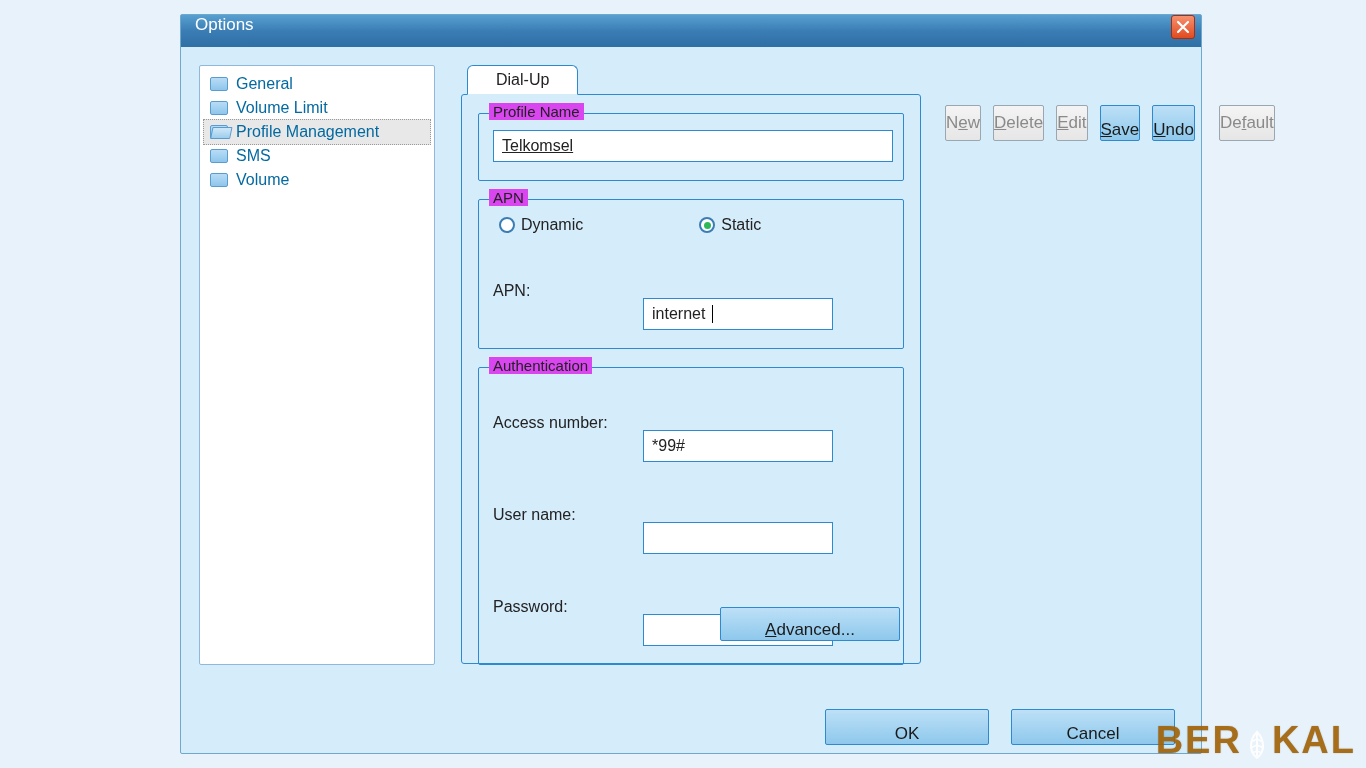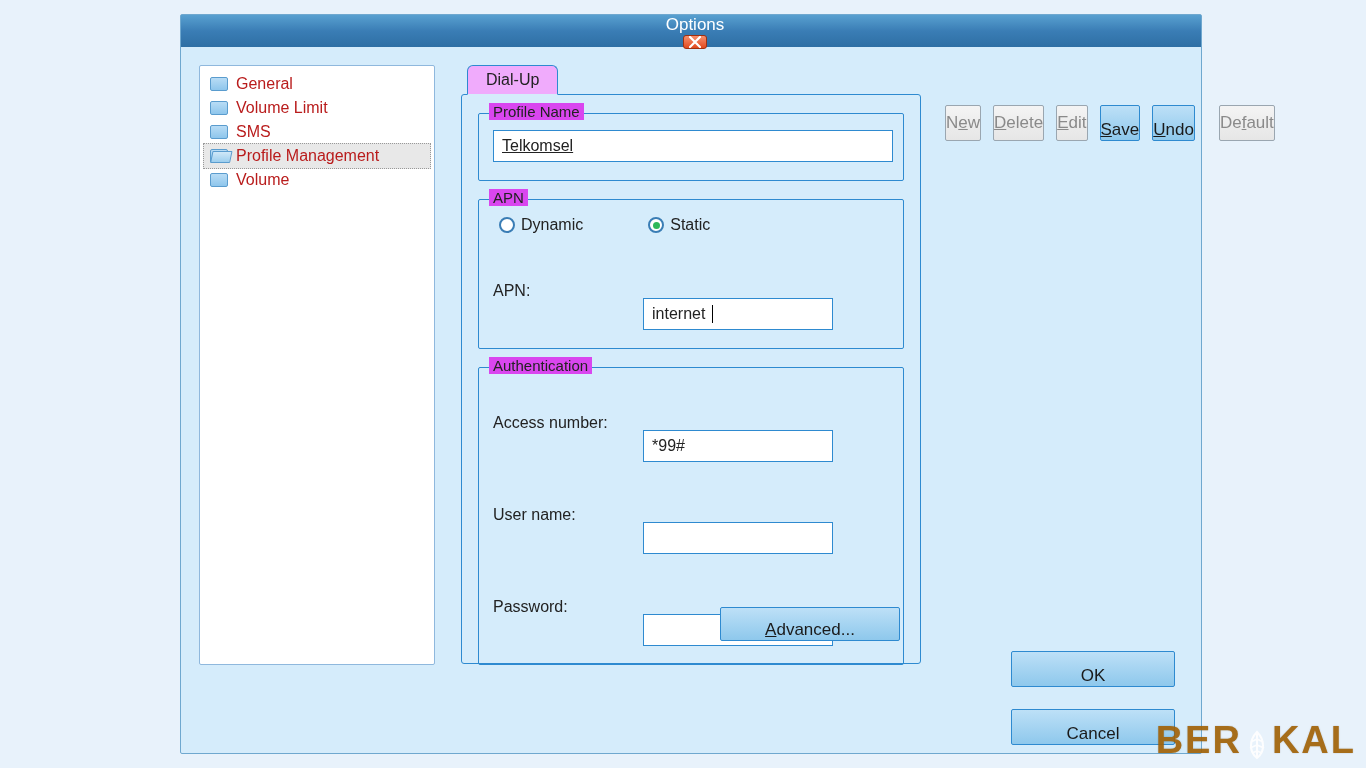--- a/index.html
+++ b/index.html
@@ -22,25 +22,24 @@
     border: 1px solid #6fa8cf;
     border-radius: 2px;
     display: flex;
     flex-direction: column;
   }
   .titlebar {
     height: 32px;
     background: linear-gradient(to bottom, #58a0d0 0%, #3a7db5 50%, #2e6fa4 100%);
     color: #fff;
     display: flex;
-    align-items: center;
+    align-items: flex-start;
     padding: 0 6px 0 14px;
     font-size: 17px;
     justify-content: space-between;
-    flex-direction: column;
   }
   .close-btn {
     width: 24px; height: 24px;
     background: linear-gradient(to bottom, #f7906e, #e14a1f);
     border: 1px solid #a03010;
     border-radius: 3px;
     display: flex; align-items: center; justify-content: center;
     color: #fff; font-weight: bold; font-size: 16px;
     cursor: pointer;
   }
@@ -57,21 +56,21 @@
     border: 1px solid #8fb8dd;
     border-radius: 2px;
     padding: 6px 4px;
   }
   .nav-item {
     display: flex;
     align-items: center;
     gap: 8px;
     padding: 3px 6px;
     cursor: pointer;
-    color: #b91c1c;
+    color: #0369a1;
     font-size: 16px;
   }
   .nav-item.selected {
     background: #e8e8e8;
     border: 1px dotted #999;
     margin: -1px;
   }
   .folder-icon {
     width: 18px; height: 14px;
     background: linear-gradient(to bottom, #b8dcf5, #8ec6ec);
@@ -97,22 +96,22 @@
     gap: 24px;
   }
   .tab-zone {
     width: 460px;
     position: relative;
   }
   .tab-header {
     position: absolute;
     top: 0; left: 6px;
     height: 30px;
-    padding: 0 18px;
-    background: #f0abfc;
+    padding: 0 28px;
+    background: #ffffff;
     border: 1px solid #2e8ad0;
     border-bottom: 1px solid #d5ecfb;
     border-top-left-radius: 6px;
     border-top-right-radius: 6px;
     display: flex; align-items: center;
     font-size: 16px;
     z-index: 2;
     color: #222;
   }
   .tab-body {
@@ -157,21 +156,21 @@
   .row {
     display: flex;
     align-items: center;
     margin-bottom: 14px;
   }
   .row:last-child { margin-bottom: 0; }
   .row .lbl { flex: 0 0 150px; font-size: 16px; color: #222; }
   .row .inp { width: 190px; margin-top: 46px; }
   .radio-row {
     display: flex;
-    gap: 65px;
+    gap: 116px;
     margin-bottom: 18px;
     padding-left: 6px;
   }
   .radio-opt {
     display: flex; align-items: center; gap: 6px;
     font-size: 16px; color: #222; cursor: pointer;
   }
   .radio-circle {
     width: 16px; height: 16px;
     border: 2px solid #3a7db5;
@@ -214,21 +213,21 @@
   .advanced-row {
     position: absolute;
     bottom: 22px; right: 20px;
   }
   .advanced-btn {
     width: 180px; height: 34px;
   }
   .bottom-bar {
     position: absolute;
     bottom: 8px; right: 26px;
-    display: flex; gap: 22px; flex-direction: column;
+    display: flex; gap: 22px;
   }
   .bottom-bar .btn {
     width: 164px;
   }
   .watermark {
     position: absolute;
     bottom: 6px; right: 10px;
     font-family: Arial, sans-serif;
     font-size: 38px;
     font-weight: 700;
@@ -263,27 +262,27 @@
 
     <div class="nav-panel">
       <div class="nav-item">
         <span class="folder-icon"></span>
         <span>General</span>
       </div>
       <div class="nav-item">
         <span class="folder-icon"></span>
         <span>Volume Limit</span>
       </div>
+      <div class="nav-item selected">
+        <span class="folder-icon open"></span>
+        <span>Profile Management</span>
+      </div>
       <div class="nav-item">
         <span class="folder-icon"></span>
         <span>SMS</span>
-      </div>
-      <div class="nav-item selected">
-        <span class="folder-icon open"></span>
-        <span>Profile Management</span>
       </div>
       <div class="nav-item">
         <span class="folder-icon"></span>
         <span>Volume</span>
       </div>
     </div>
 
     <div class="main-area">
 
       <div class="tab-zone">

